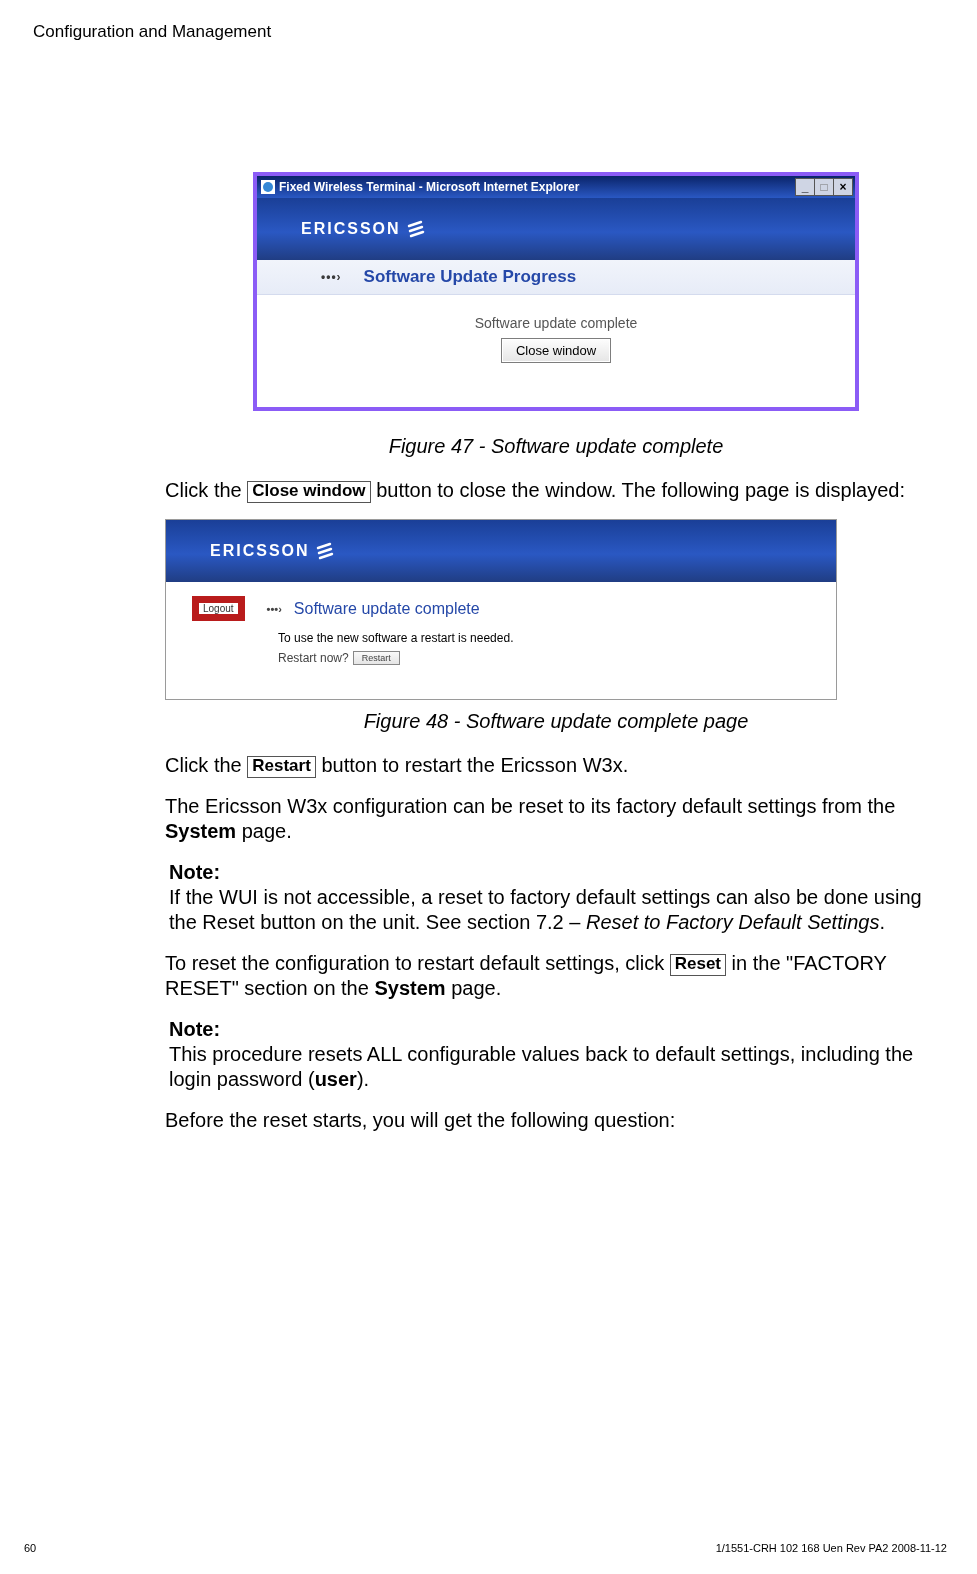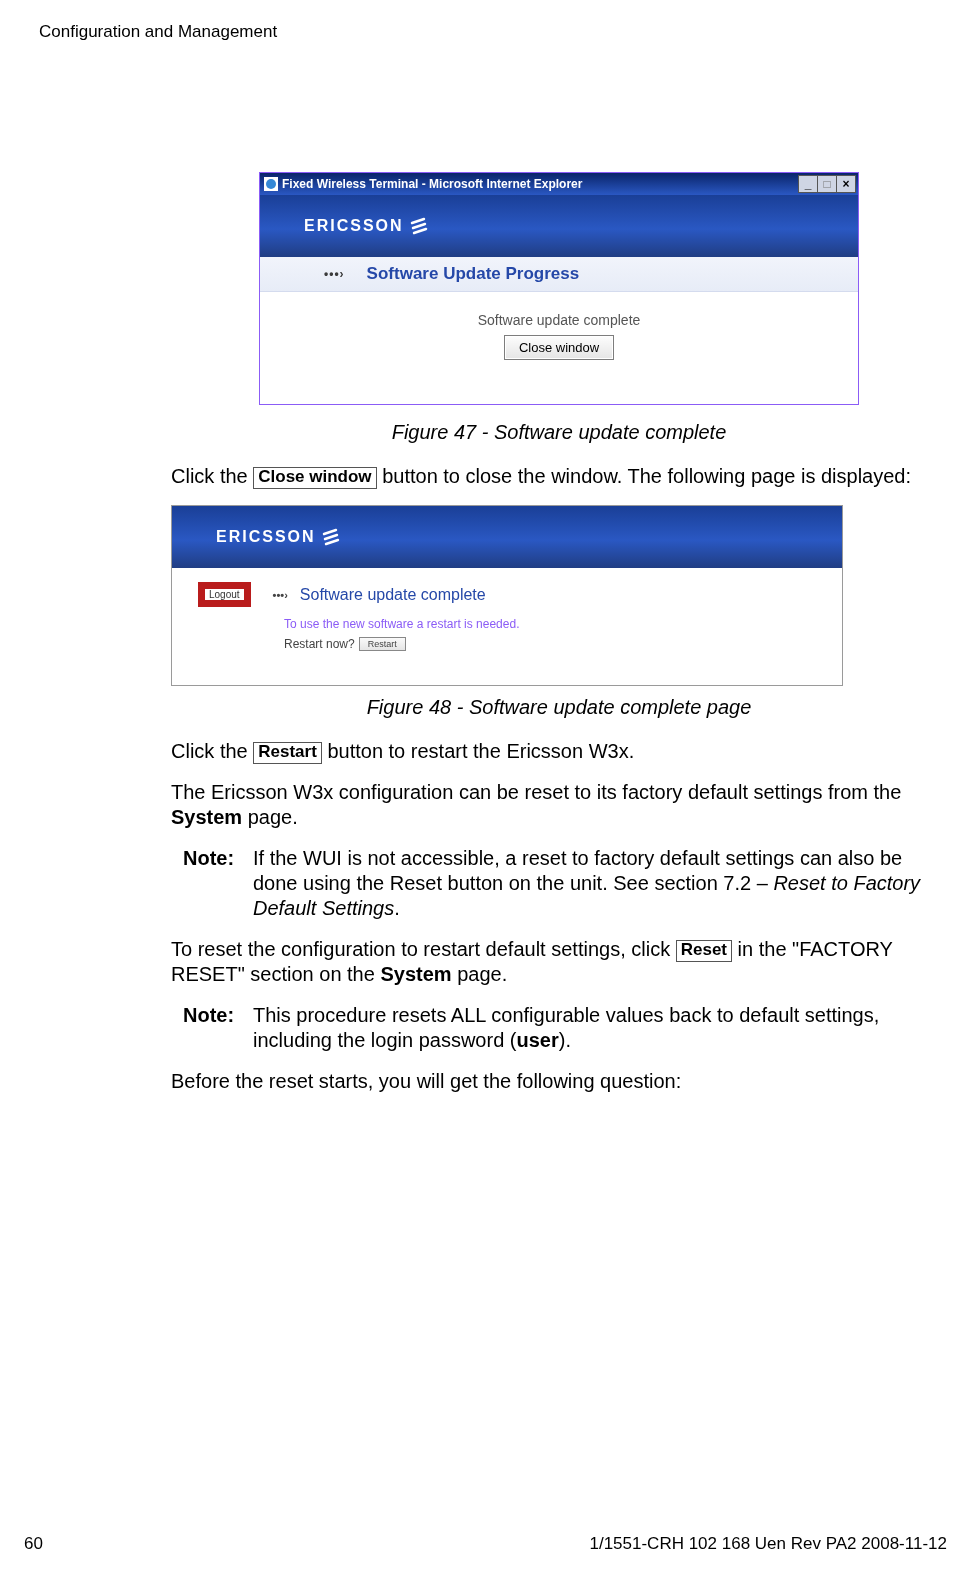--- a/index.html
+++ b/index.html
@@ -9,36 +9,36 @@
       background: #fff;
       color: #000;
       font-size: 20px;
     }
     .page {
       width: 977px;
       min-height: 1574px;
       margin: 0 auto;
       position: relative;
       box-sizing: border-box;
-      padding: 22px 0 0 15px;
+      padding: 22px 0 0 9px;
     }
     .header-text {
       font-size: 17px;
       padding-left: 24px;
     }
     .content {
       margin-left: 156px;
       margin-right: 30px;
     }
 
     
     .ie-window {
       width: 598px;
-      margin: 130px auto 16px;
-      border: 1px solid #8b5cf6;
+      margin: 130px auto 24px;
+      border: 4px solid #8b5cf6;
     }
     .ie-titlebar {
       height: 22px;
       background: linear-gradient(to bottom, #0a246a, #2a58c3);
       color: #fff;
       display: flex;
       align-items: center;
       font-size: 12px;
       font-weight: bold;
       position: relative;
@@ -166,55 +166,56 @@
       margin-right:10px;
     }
     .panel .titleline {
       display:flex;
       align-items:center;
       font-size:16px;
       margin-bottom:10px;
     }
     .panel .titleline .crumb-arrow { margin:0 12px; font-size:11px; color:#444; font-weight:bold;}
     .panel .titleline .suc { color:#2548a8; font-size:16px; }
-    .panel .small { font-size:12px; color:#8b5cf6; margin-left:86px; }
+    .panel .small { font-size:12px; color:#000000; margin-left:86px; }
     .panel .restartq { font-size:12px; color:#444; margin-left:86px; margin-top:6px; display:flex; align-items:center; }
     .panel .minibtn {
       border:1px solid #888;
       background: linear-gradient(#fafafa,#e5e5e5);
       font-size:9px;
       padding:1px 8px;
       margin-left:4px;
     }
 
     h3.sec {
       font-size: 22px;
       font-weight: bold;
       margin: 38px 0 14px;
     }
     .sec-row { display:flex; align-items:baseline; }
     .sec-num { width: 156px; margin-left: -156px; padding-left: 24px; font-size:22px; font-weight:bold; }
 
     .note-block {
       display: flex;
-      margin: 16px 12px;
+      margin: 16px 4px;
       line-height: 1.25;
+      flex-direction: column;
     }
     .note-block .nlabel { width: 70px; flex-shrink:0; font-weight: bold; }
     .note-block .nbody { flex: 1; }
     .ital { font-style: italic; }
     .bold { font-weight: bold; }
 
     .footer {
       position: absolute;
       bottom: 20px;
       left: 0; right: 0;
       display: flex;
       justify-content: space-between;
-      font-size: 17px;
+      font-size: 11px;
       padding: 0 30px 0 24px;
       gap: 20px;
     }
   </style>
 </head>
 <body>
 
 <div class="page">
   <div class="header-text">Configuration and Management</div>
 

